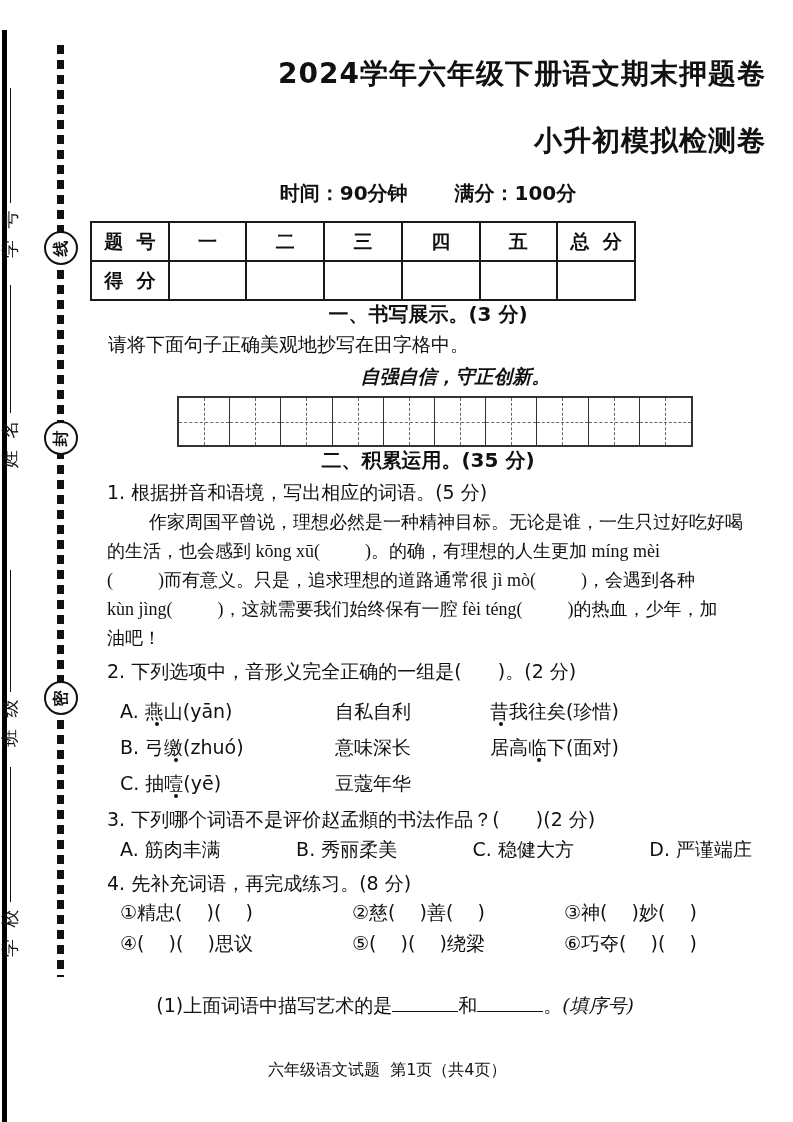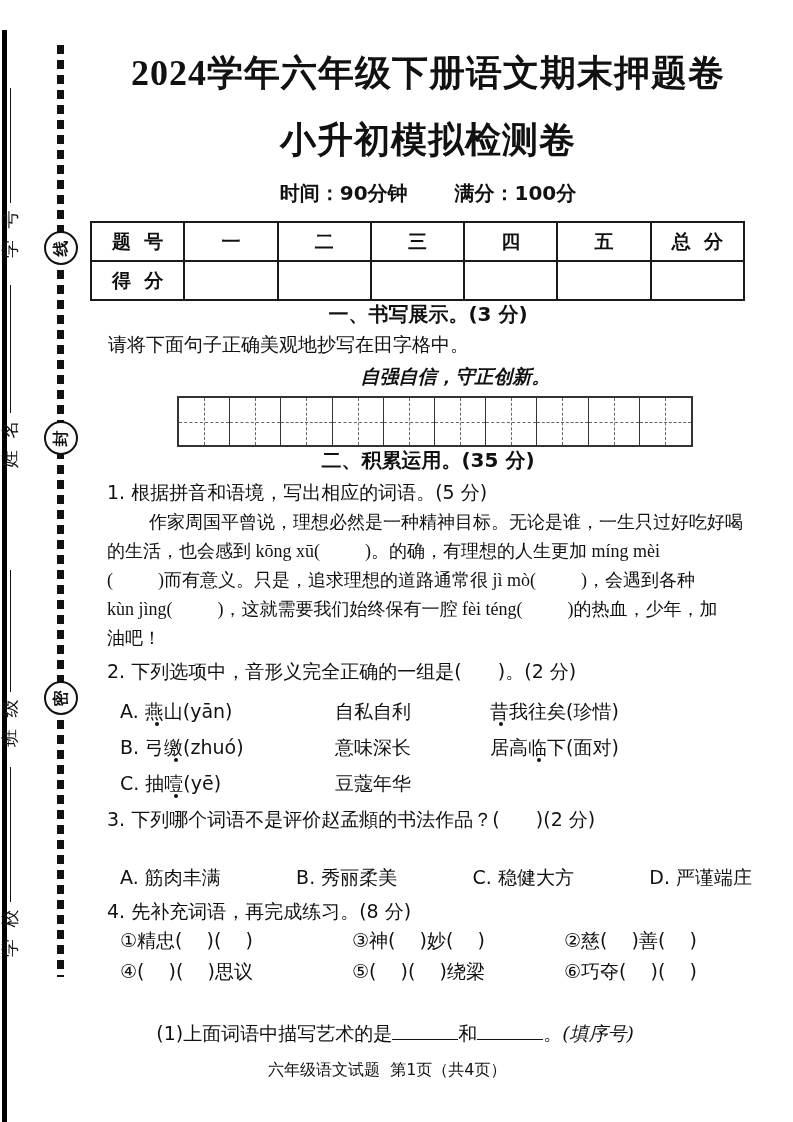--- a/index.html
+++ b/index.html
@@ -24,28 +24,28 @@
   .side-field {
     position:absolute; left:22px; height:24px; display:flex; align-items:center;
     transform:rotate(-90deg); transform-origin:left bottom;
     font-size:18px; white-space:pre;
   }
   .side-field .f-line { flex:1; height:0; border-bottom:1.5px solid #111; margin-left:8px; }
 
   
   .content { position:absolute; left:90px; top:0; width:676px; }
 
-  .title { margin:0; text-align:center; font-weight:900; font-size:36px; line-height:47px; letter-spacing:1px;font-family:Liberation Serif, serif; }
+  .title { margin:0; text-align:right; font-weight:900; font-size:28px; line-height:47px; letter-spacing:1px; }
   .title1 { margin-top:50px; }
   .title2 { margin-top:20px; }
 
   .info-row { margin-top:16px; text-align:center; font-size:20px; font-weight:700; }
   .info-row span { margin:0 20px; }
 
-  .score-table { width:655px; margin-top:14px; border-collapse:collapse; table-layout:fixed; font-size:19px; }
+  .score-table { width:546px; margin-top:14px; border-collapse:collapse; table-layout:fixed; font-size:19px; }
   .score-table td { border:2px solid #1a1a1a; height:35px; text-align:center; white-space:pre; }
   .score-table .hdr { font-weight:700; }
 
   .sec-heading { font-size:20px; font-weight:700; white-space:pre-wrap;text-align:center; }
   .body-line { font-size:19px; padding-left:18px; margin-top:4px; white-space:pre-wrap; }
 
   .copy-text {
     margin-top:6px; padding-left:55px; text-align:center; font-size:19px;
     font-family:"DejaVu Serif","Liberation Serif",serif; font-style:italic; font-weight:600;
   }
@@ -56,21 +56,21 @@
   .tzg-cell::before { content:""; position:absolute; left:50%; top:0; bottom:0; border-left:1px dashed #666; }
   .tzg-cell::after  { content:""; position:absolute; top:50%; left:0; right:0; border-top:1px dashed #666; }
 
   .q-label { font-size:19px; padding-left:17px; margin-top:6px; white-space:pre-wrap; }
   .q1-para { font-size:18px; line-height:29px; padding-left:17px; margin-top:2px; text-indent:42px; white-space:pre-wrap;font-family:Liberation Serif, serif; }
 
   .q2-grid { display:grid; grid-template-columns:215px 155px auto; padding-left:30px; font-size:19px; line-height:36px; margin-top:8px; }
   .q2-cell { position:relative; white-space:pre; }
   .edot { position:absolute; bottom:3px; width:4px; height:4px; border-radius:50%; background:#111; }
 
-  .q3-row { display:flex; justify-content:space-between; padding:0 14px 0 30px; font-size:19px; line-height:32px; white-space:pre;margin-top:28px; }
+  .q3-row { display:flex; justify-content:space-between; padding:0 14px 0 30px; font-size:19px; line-height:32px; white-space:pre; }
 
   .q4-grid { display:grid; grid-template-columns:232px 212px auto; padding-left:30px; font-size:19px; line-height:31px; white-space:pre; }
 
   .q-sub { font-size:19px; line-height:31px; padding-left:30px; white-space:pre-wrap; }
   .blank { display:inline-block; width:66px; height:18px; border-bottom:1.5px solid #111; vertical-align:baseline; }
   .note { font-family:"DejaVu Serif","Liberation Serif",serif; font-style:italic; }
 
   .footer { position:absolute; left:268px; top:1060px; font-size:16px; white-space:pre; }
 </style>
 </head>
@@ -185,22 +185,22 @@
     <div class="q3-row">
       <span>A. 筋肉丰满</span>
       <span>B. 秀丽柔美</span>
       <span>C. 稳健大方</span>
       <span>D. 严谨端庄</span>
     </div>
 
     <div class="q-label">4. 先补充词语，再完成练习。(8 分)</div>
     <div class="q4-grid">
       <span>①精忠(    )(    )</span>
+      <span>②慈(    )善(    )</span>
       <span>③神(    )妙(    )</span>
-      <span>②慈(    )善(    )</span>
     </div>
     <div class="q4-grid">
       <span>④(    )(    )思议</span>
       <span>⑤(    )(    )绕梁</span>
       <span>⑥巧夺(    )(    )</span>
     </div>
     <div class="q-sub">
       <span>(1)上面词语中描写艺术的是</span><span class="blank"></span><span>和</span><span class="blank"></span><span>。</span><span class="note">(填序号)</span>
     </div>
 

